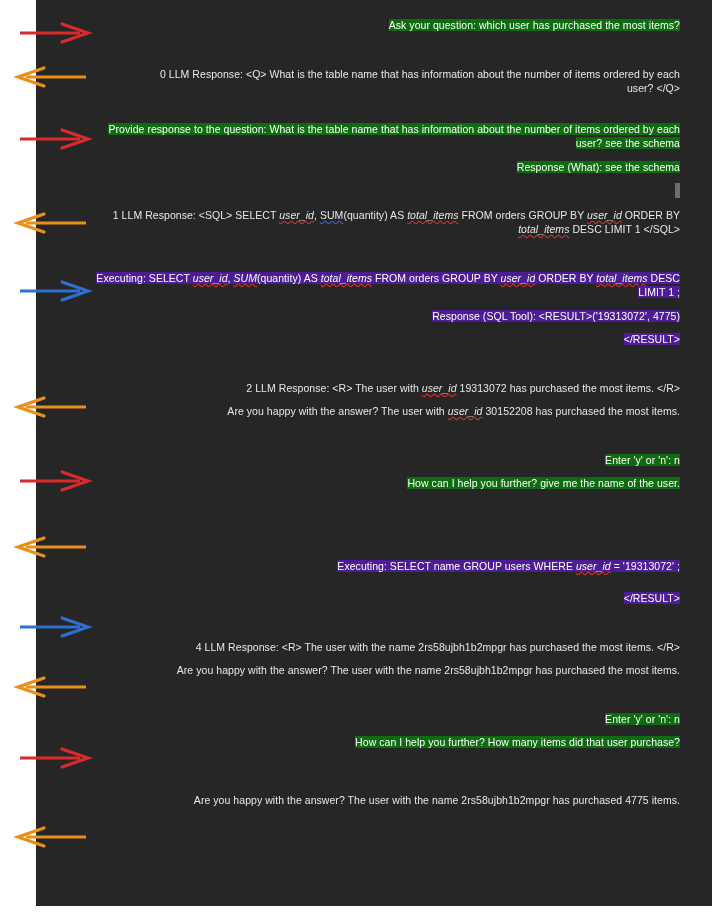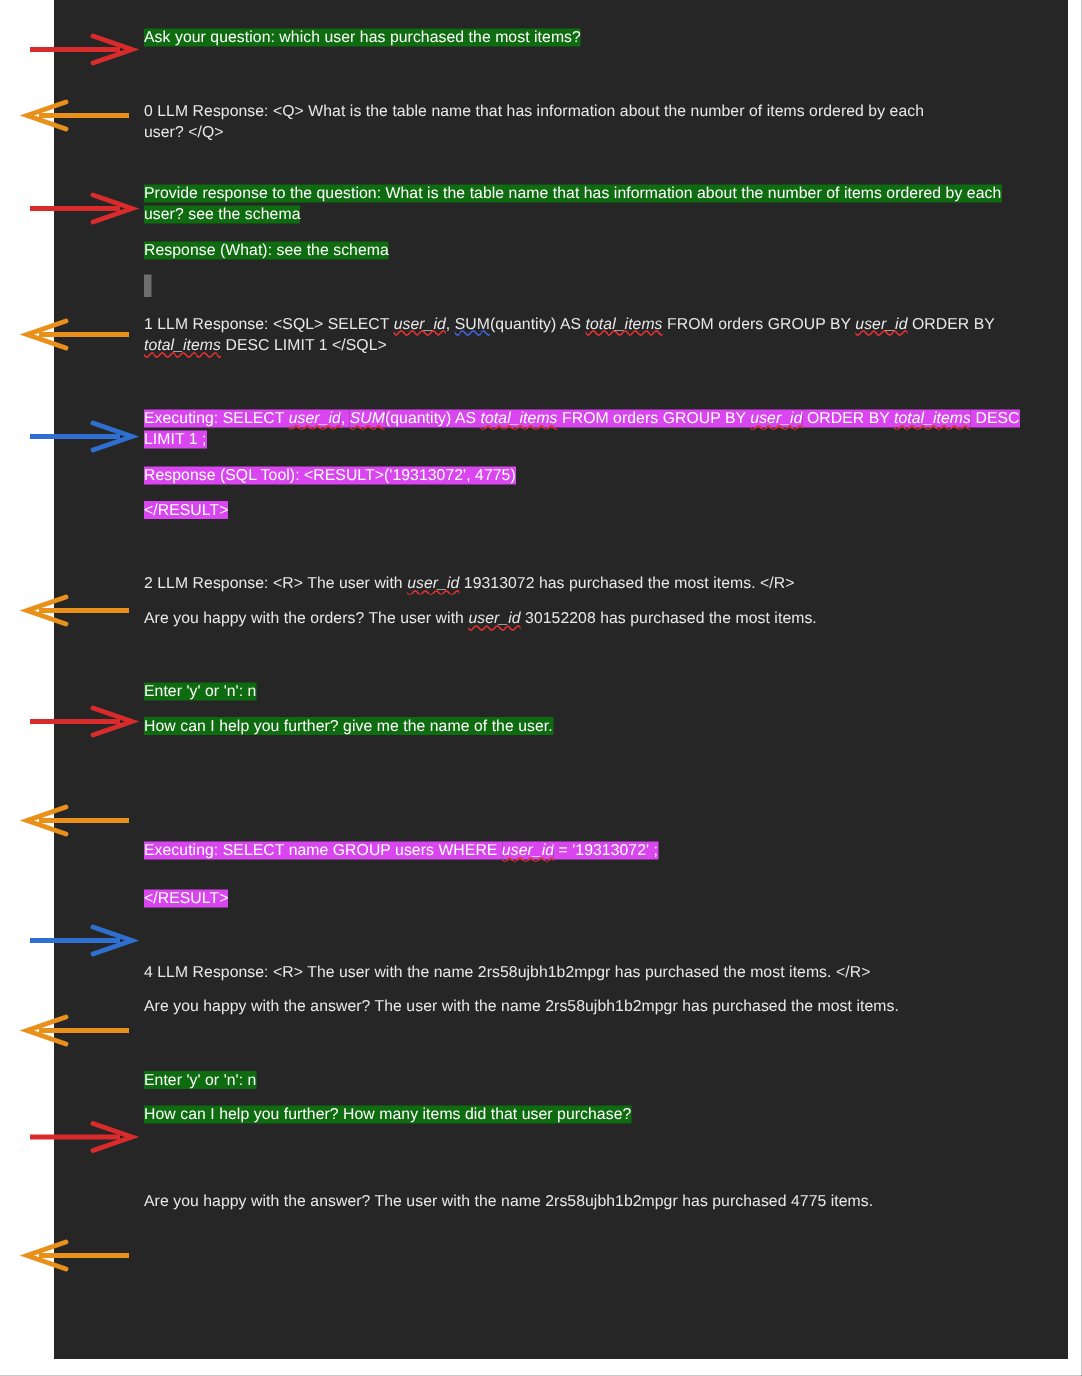--- a/index.html
+++ b/index.html
@@ -27,37 +27,38 @@
   }
 
   .lines {
     position: absolute;
     left: 44px;
     top: 18px;
     width: 600px;
   }
 
   .blk {
-    margin: 0 0 0 16px;
+    margin: 0 0 0 0;
+    text-align: right;
   }
 
   .ln {
     font-size: 10.5px;
     line-height: 14.5px;
     color: #e8e8e8;
     white-space: normal;
     margin: 0;
     padding: 0;
     letter-spacing: 0.05px;
   }
 
   
   .hl-green   { background: #0f6b10; color: #ffffff; box-decoration-break: clone;
                 -webkit-box-decoration-break: clone; }
-  .hl-teal    { background: #d946ef; color: #ffffff; box-decoration-break: clone;
+  .hl-teal    { background: #4c1d95; color: #ffffff; box-decoration-break: clone;
                 -webkit-box-decoration-break: clone; }
 
   
   .sq-red {
     text-decoration: underline wavy #e03030;
     text-decoration-skip-ink: none;
     font-style: italic;
     -webkit-text-decoration: underline wavy #e03030;
   }
   .sq-blue {
@@ -127,21 +128,21 @@
       <div class="gap-s"></div>
       <div class="ln"><span class="hl-teal">Response (SQL Tool): &lt;RESULT&gt;('19313072', 4775)</span></div>
       <div class="gap-s"></div>
       <div class="ln"><span class="hl-teal">&lt;/RESULT&gt;</span></div>
     </div>
     <div class="gap-xl"></div>
 
     <div class="blk">
       <div class="ln"><span>2 LLM Response:  &lt;R&gt; The user with </span><span class="sq-red">user_id</span><span> 19313072 has purchased the most items. &lt;/R&gt;</span></div>
       <div class="gap-s"></div>
-      <div class="ln"><span>Are you happy with the orders?   The user with </span><span class="sq-red">user_id</span><span> 30152208 has purchased the most items.</span></div>
+      <div class="ln"><span>Are you happy with the answer?   The user with </span><span class="sq-red">user_id</span><span> 30152208 has purchased the most items.</span></div>
     </div>
     <div class="gap-xl"></div>
 
     <div class="blk">
       <div class="ln"><span class="hl-green">Enter 'y' or 'n': n</span></div>
       <div class="gap-s"></div>
       <div class="ln"><span class="hl-green">How can I help you further? give me the name of the user.</span></div>
     </div>
     <div class="gap-xl"></div>
 

